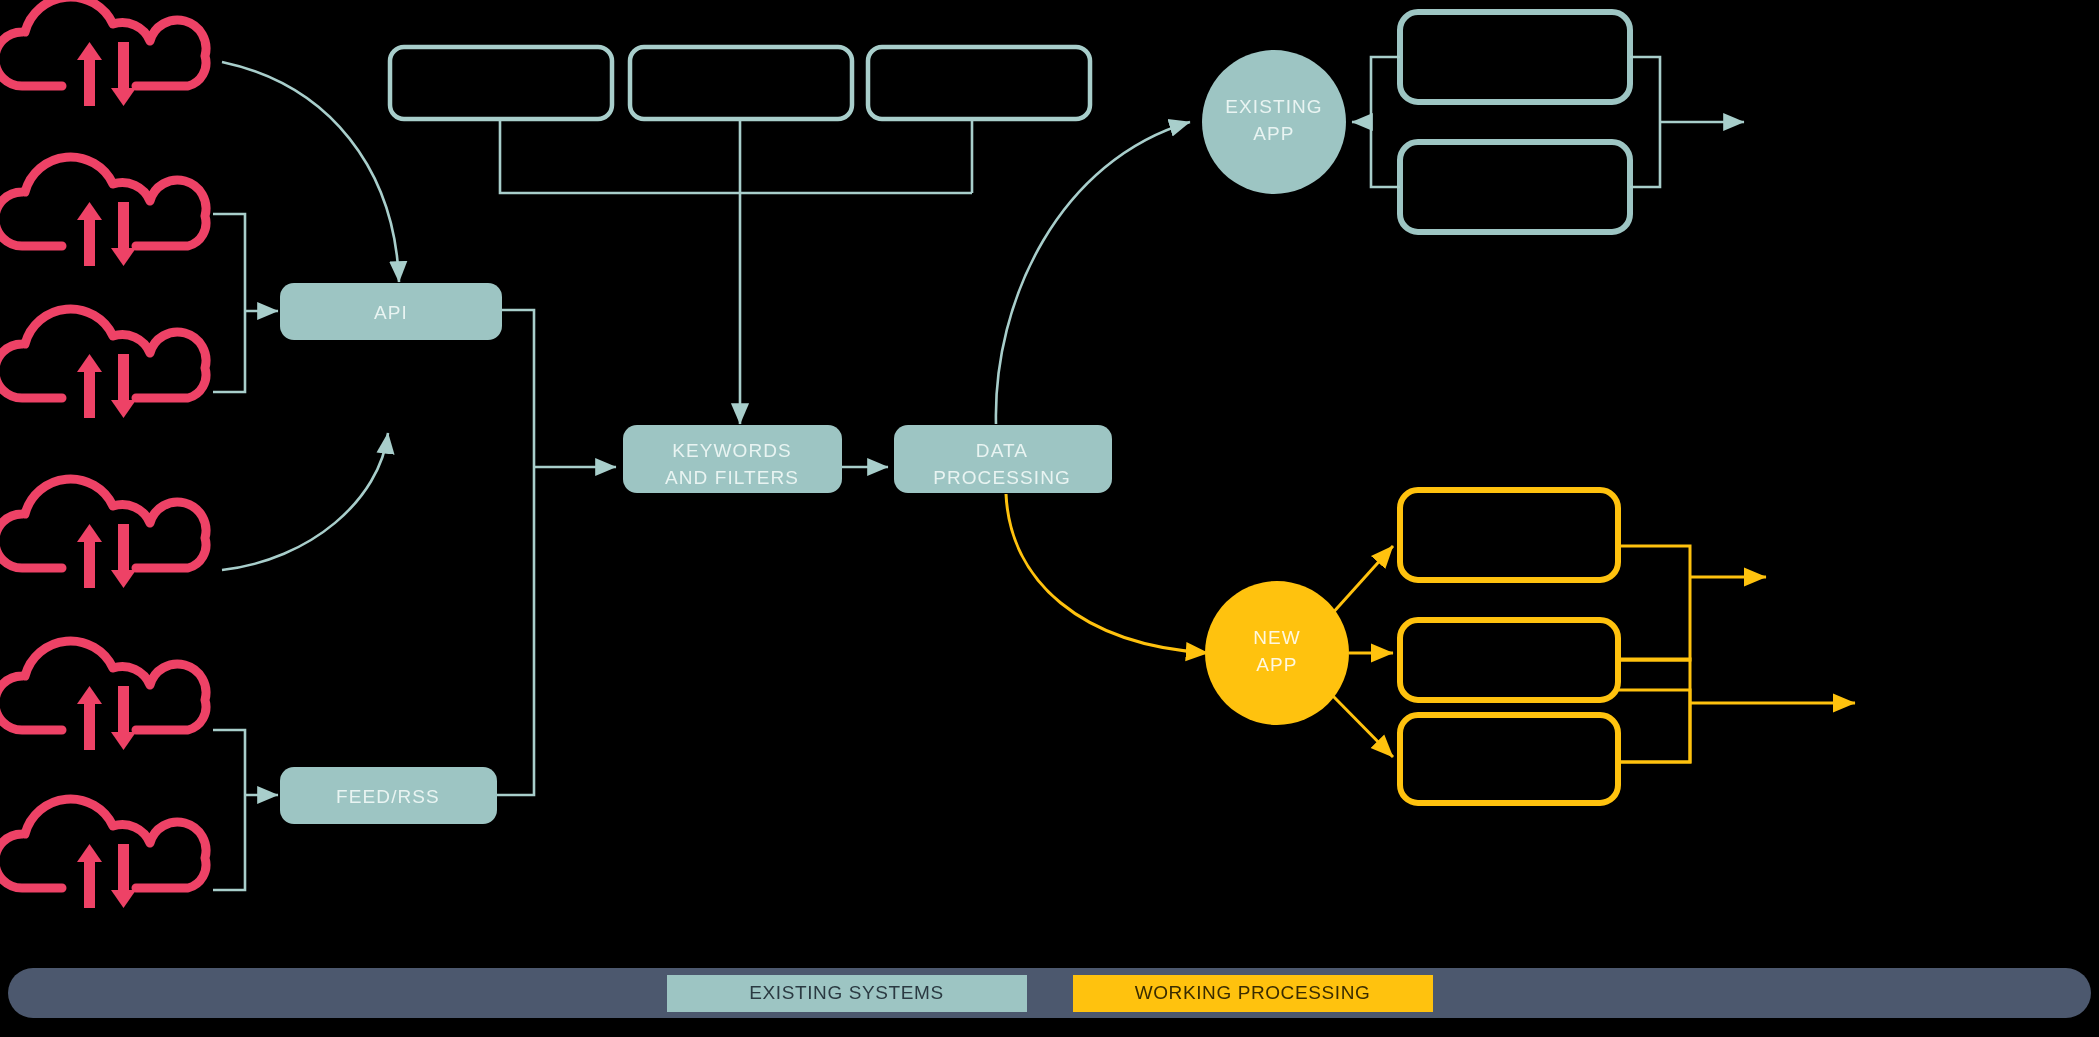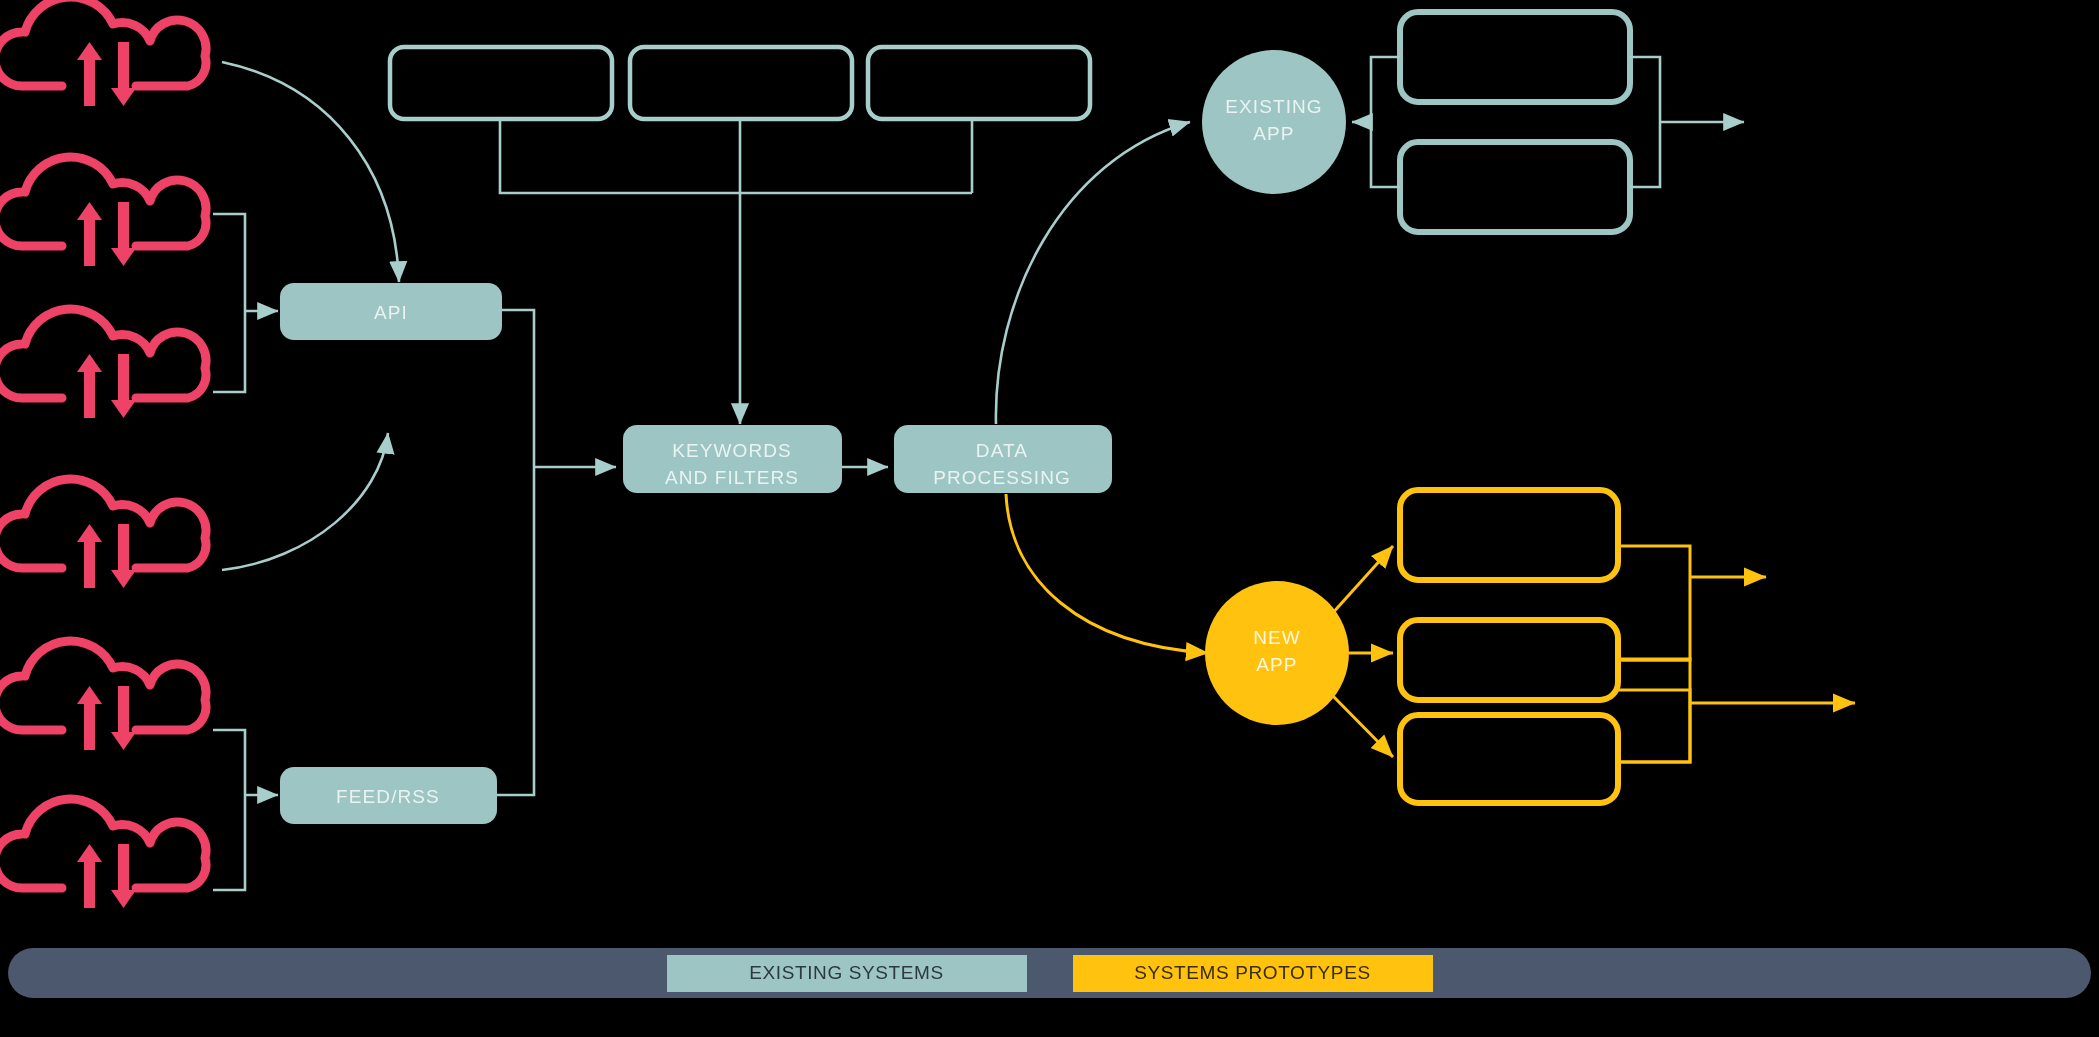--- a/index.html
+++ b/index.html
@@ -225,24 +225,24 @@
       <path d="M 1618 660 L 1690 660"></path>
       <path d="M 1618 659 L 1690 659 L 1690 762 L 1618 762"></path>
     </g>
     <g fill="none" stroke="#ffc20e" stroke-width="3">
       <path d="M 1618 690 L 1690 690 L 1690 762 L 1618 762"></path>
       <path d="M 1690 703 L 1855 703" marker-end="url(#arr-yellow)"></path>
     </g>
 
   </svg>
 
-  <div style="position:absolute; left:8px; top:948px; width:2083px; height:50px; background:#4c586e; border-radius:31px;">
+  <div style="position:absolute; left:8px; top:968px; width:2083px; height:50px; background:#4c586e; border-radius:31px;">
     <div style="position:absolute; left:0; top:0; width:100%; height:100%; display:flex; align-items:center; justify-content:center; gap:46px;">
       <div style="width:360px; height:37px; background:#9dc5c3; display:flex; align-items:center; justify-content:center;">
         <span class="legend-text" style="color:#2b3a42; font-size:19px;">EXISTING SYSTEMS</span>
       </div>
       <div style="width:360px; height:37px; background:#ffc20e; display:flex; align-items:center; justify-content:center;">
-        <span class="legend-text" style="color:#3a2c00; font-size:19px;">SYSTEMS PROTOTYPES</span>
+        <span class="legend-text" style="color:#3a2c00; font-size:19px;">WORKING PROCESSING</span>
       </div>
     </div>
   </div>
 
 </div>
 
 </body></html>

